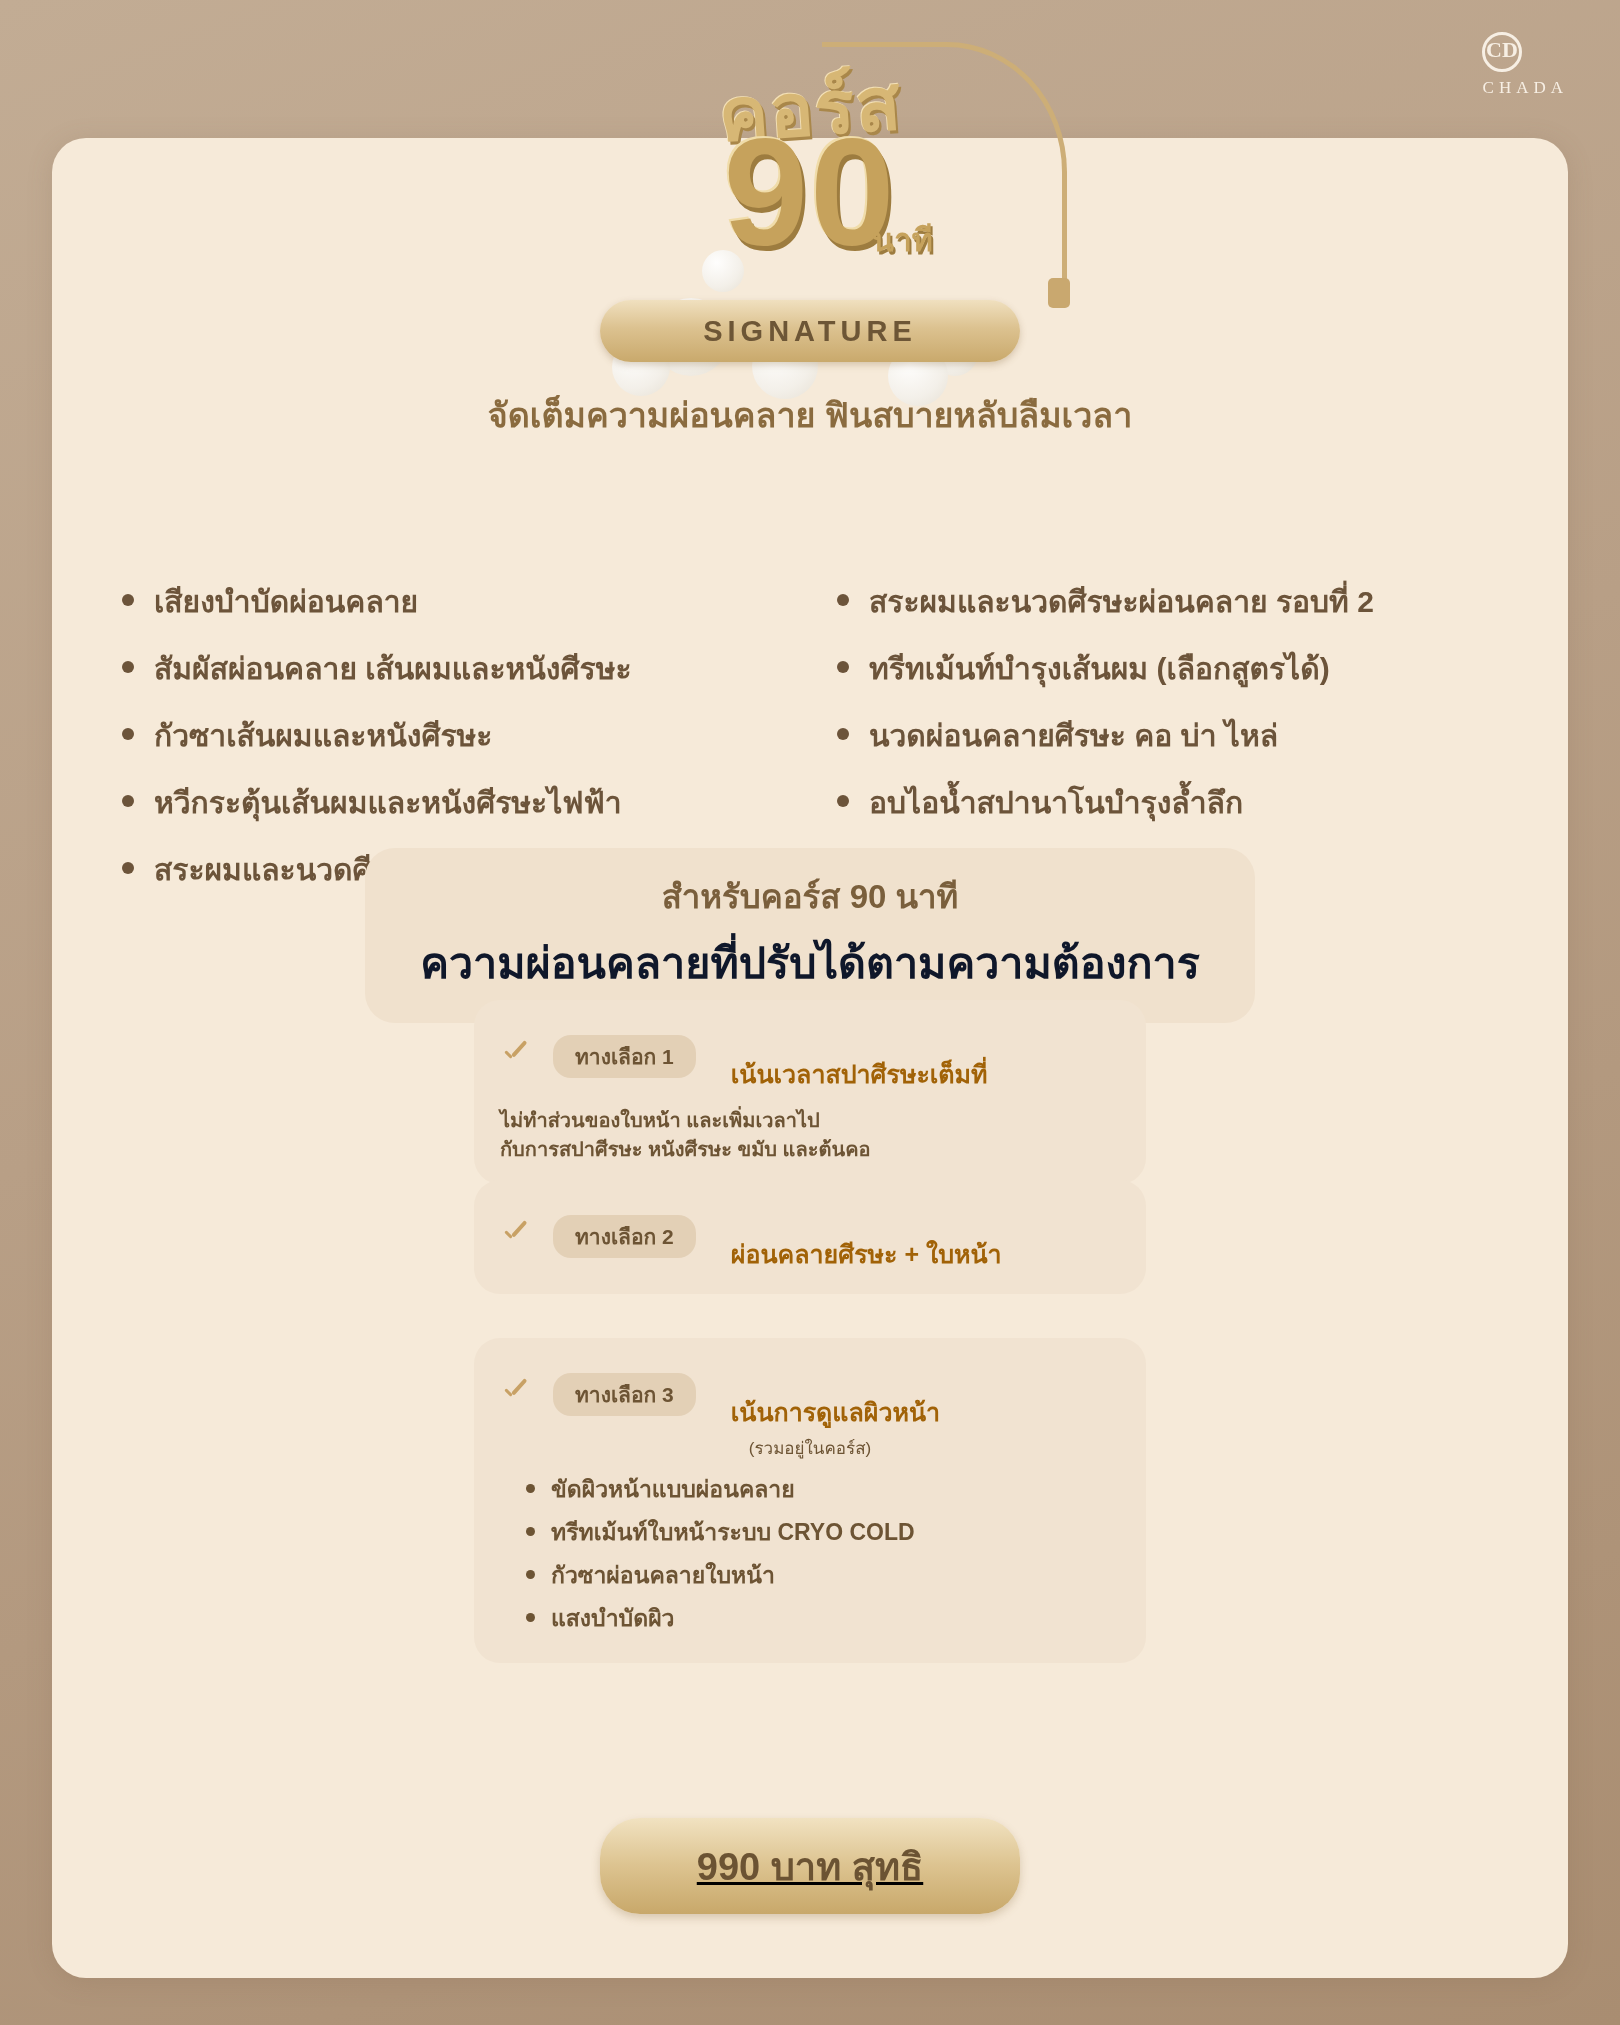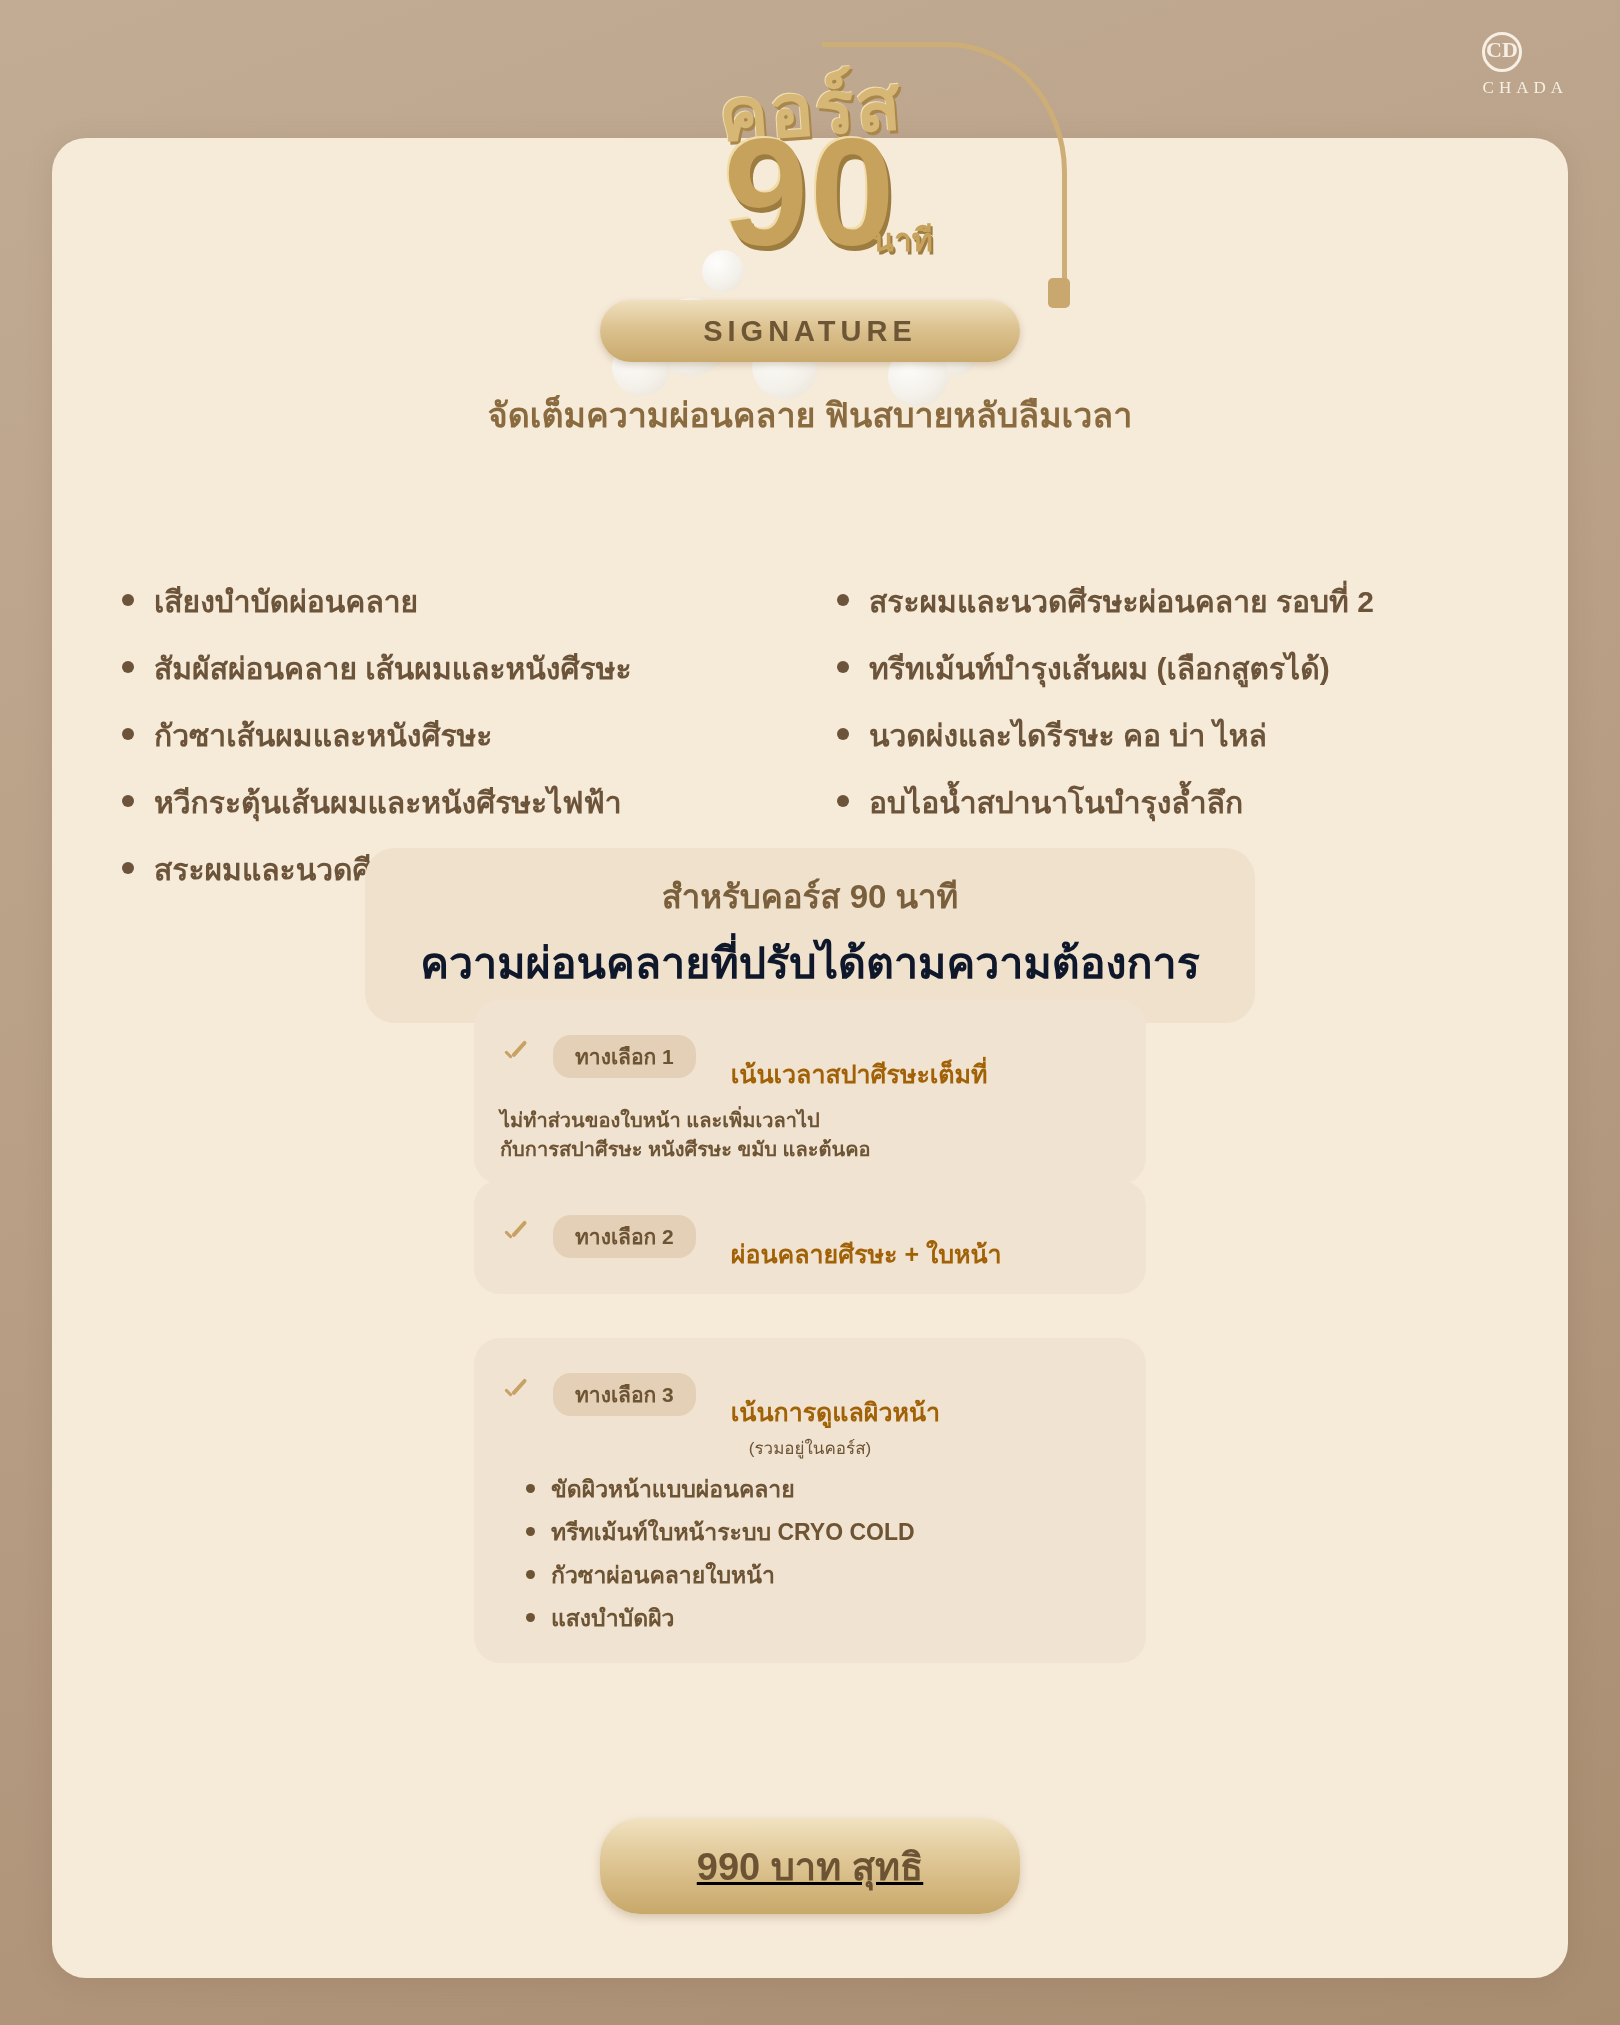--- a/index.html
+++ b/index.html
@@ -416,21 +416,21 @@
         <div class="feat-item">
           <span class="feat-bullet"></span>
           <span>สระผมและนวดศีรษะผ่อนคลาย รอบที่ 2</span>
         </div>
         <div class="feat-item">
           <span class="feat-bullet"></span>
           <span>ทรีทเม้นท์บำรุงเส้นผม (เลือกสูตรได้)</span>
         </div>
         <div class="feat-item">
           <span class="feat-bullet"></span>
-          <span>นวดผ่งและไดรีรษะ คอ บ่า ไหล่</span>
+          <span>นวดผ่อนคลายศีรษะ คอ บ่า ไหล่</span>
         </div>
         <div class="feat-item">
           <span class="feat-bullet"></span>
           <span>อบไอน้ำสปานาโนบำรุงล้ำลึก</span>
         </div>
         <div class="feat-item">
           <span class="feat-bullet"></span>
           <span>เป่าผมแห้งและไดร์ตรง</span>
         </div>
       </div>

